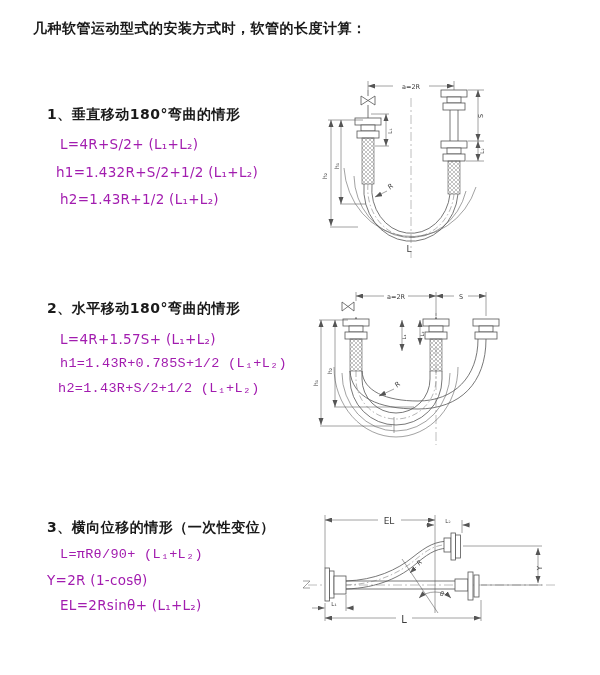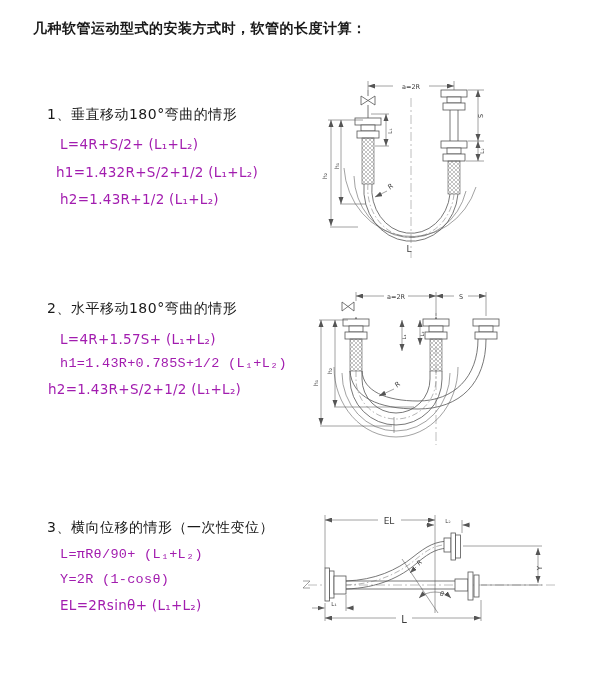--- a/index.html
+++ b/index.html
@@ -1,20 +1,20 @@
 <!DOCTYPE html>
 <html><head>
 <meta charset="utf-8">
 <style>
   html,body{margin:0;padding:0;background:#f5f5f3;}
   #page{position:relative;width:600px;height:675px;background:#ffffff;
         font-family:"DejaVu Sans",sans-serif;color:#1a1a1a;overflow:hidden;}
   .abs{position:absolute;white-space:nowrap;}
   .title{font-size:14px;font-weight:700;letter-spacing:0.5px;}
-  .heading{font-size:14px;font-weight:400;letter-spacing:0.5px;}
+  .heading{font-size:14px;font-weight:700;letter-spacing:0.5px;}
   .formula{font-size:13.5px;font-weight:400;letter-spacing:0.3px;color:#a21caf;text-align:center;}
   svg{position:absolute;overflow:visible;}
   svg text{fill:#3c3c3c;font-family:"DejaVu Sans",sans-serif;}
   .draw{stroke:#555;stroke-width:0.8;fill:none;}
   .thin{stroke:#555;stroke-width:0.55;fill:none;}
   .dimline{stroke:#555;stroke-width:0.55;fill:none;}
   .center{stroke:#8a8a8a;stroke-width:0.55;fill:none;stroke-dasharray:9 3 2 3;}
   .hosedash{stroke:#777;stroke-width:0.55;fill:none;stroke-dasharray:6 2.5 1.5 2.5;}
   .wrect{stroke:#555;stroke-width:0.8;fill:#fff;}
 </style>
@@ -40,25 +40,25 @@
   <div class="abs title" style="left:33px;top:20px;">几种软管运动型式的安装方式时，软管的长度计算：</div>
 
   <div class="abs heading" style="left:47px;top:106px;">1、垂直移动180°弯曲的情形</div>
   <div class="abs formula" style="left:60px;top:136px;">L=4R+S/2+ (L₁+L₂)</div>
   <div class="abs formula" style="left:56px;top:164px;">h1=1.432R+S/2+1/2 (L₁+L₂)</div>
   <div class="abs formula" style="left:60px;top:191px;">h2=1.43R+1/2 (L₁+L₂)</div>
 
   <div class="abs heading" style="left:47px;top:300px;">2、水平移动180°弯曲的情形</div>
   <div class="abs formula" style="left:60px;top:331px;">L=4R+1.57S+ (L₁+L₂)</div>
   <div class="abs formula" style="left:60px;top:356px;font-family:Liberation Mono, monospace;">h1=1.43R+0.785S+1/2 (L₁+L₂)</div>
-  <div class="abs formula" style="left:48px;top:381px;">h2=1.43R+S/2+1/2 (L₁+L₂)</div>
+  <div class="abs formula" style="left:58px;top:381px;font-family:Liberation Mono, monospace;">h2=1.43R+S/2+1/2 (L₁+L₂)</div>
 
   <div class="abs heading" style="left:47px;top:519px;">3、横向位移的情形（一次性变位）</div>
   <div class="abs formula" style="left:60px;top:547px;font-family:Liberation Mono, monospace;">L=πRθ/90+ (L₁+L₂)</div>
-  <div class="abs formula" style="left:60px;top:572px;font-family:Liberation Mono, monospace;">Y=2R (1-cosθ)</div>
+  <div class="abs formula" style="left:47px;top:572px;">Y=2R (1-cosθ)</div>
   <div class="abs formula" style="left:60px;top:597px;">EL=2Rsinθ+ (L₁+L₂)</div>
 
   <svg style="left:308px;top:70px;" width="292" height="196" viewBox="0 0 292 196">
     <path class="center" d="M103,28 V188"></path>
 
     <g>
       <path class="draw" d="M56,114 A47,52 0 0 0 150,124"></path>
       <path class="draw" d="M64,114 A39,44 0 0 0 142,124"></path>
       <path class="hosedash" d="M60,114 A43,48 0 0 0 146,124"></path>
       <path class="thin" d="M46,106 A57,63 0 0 0 158,121"></path>

